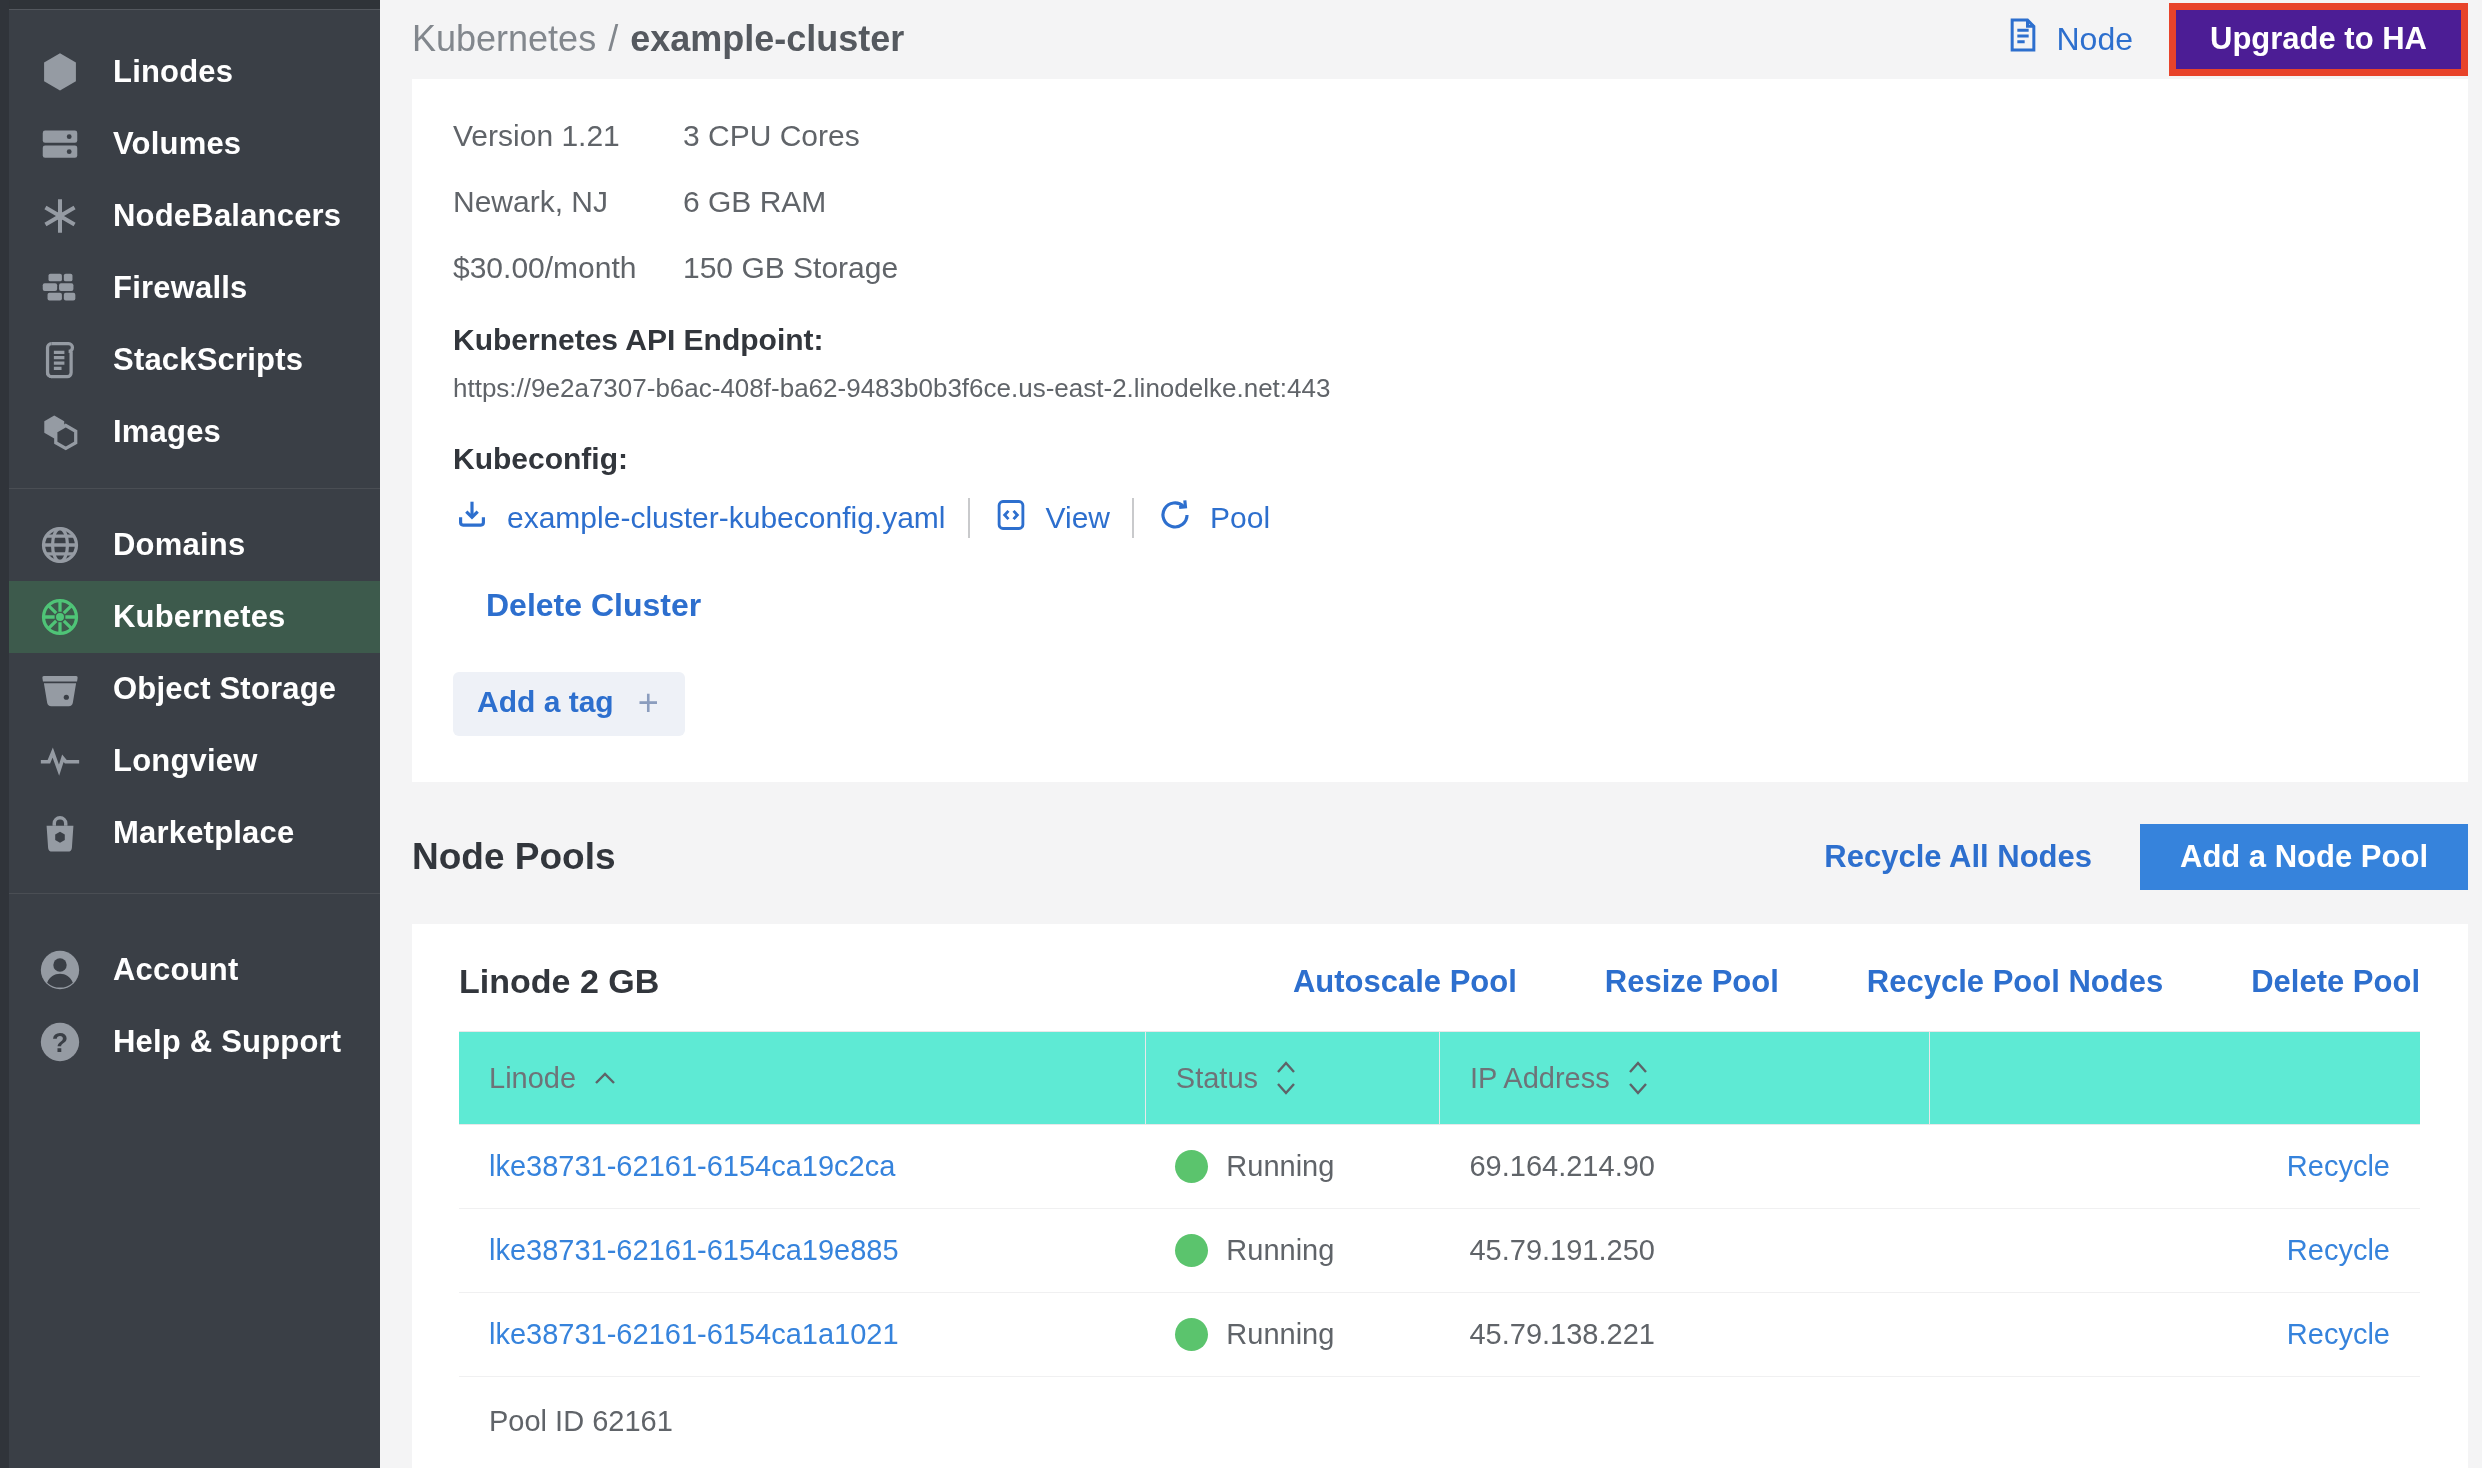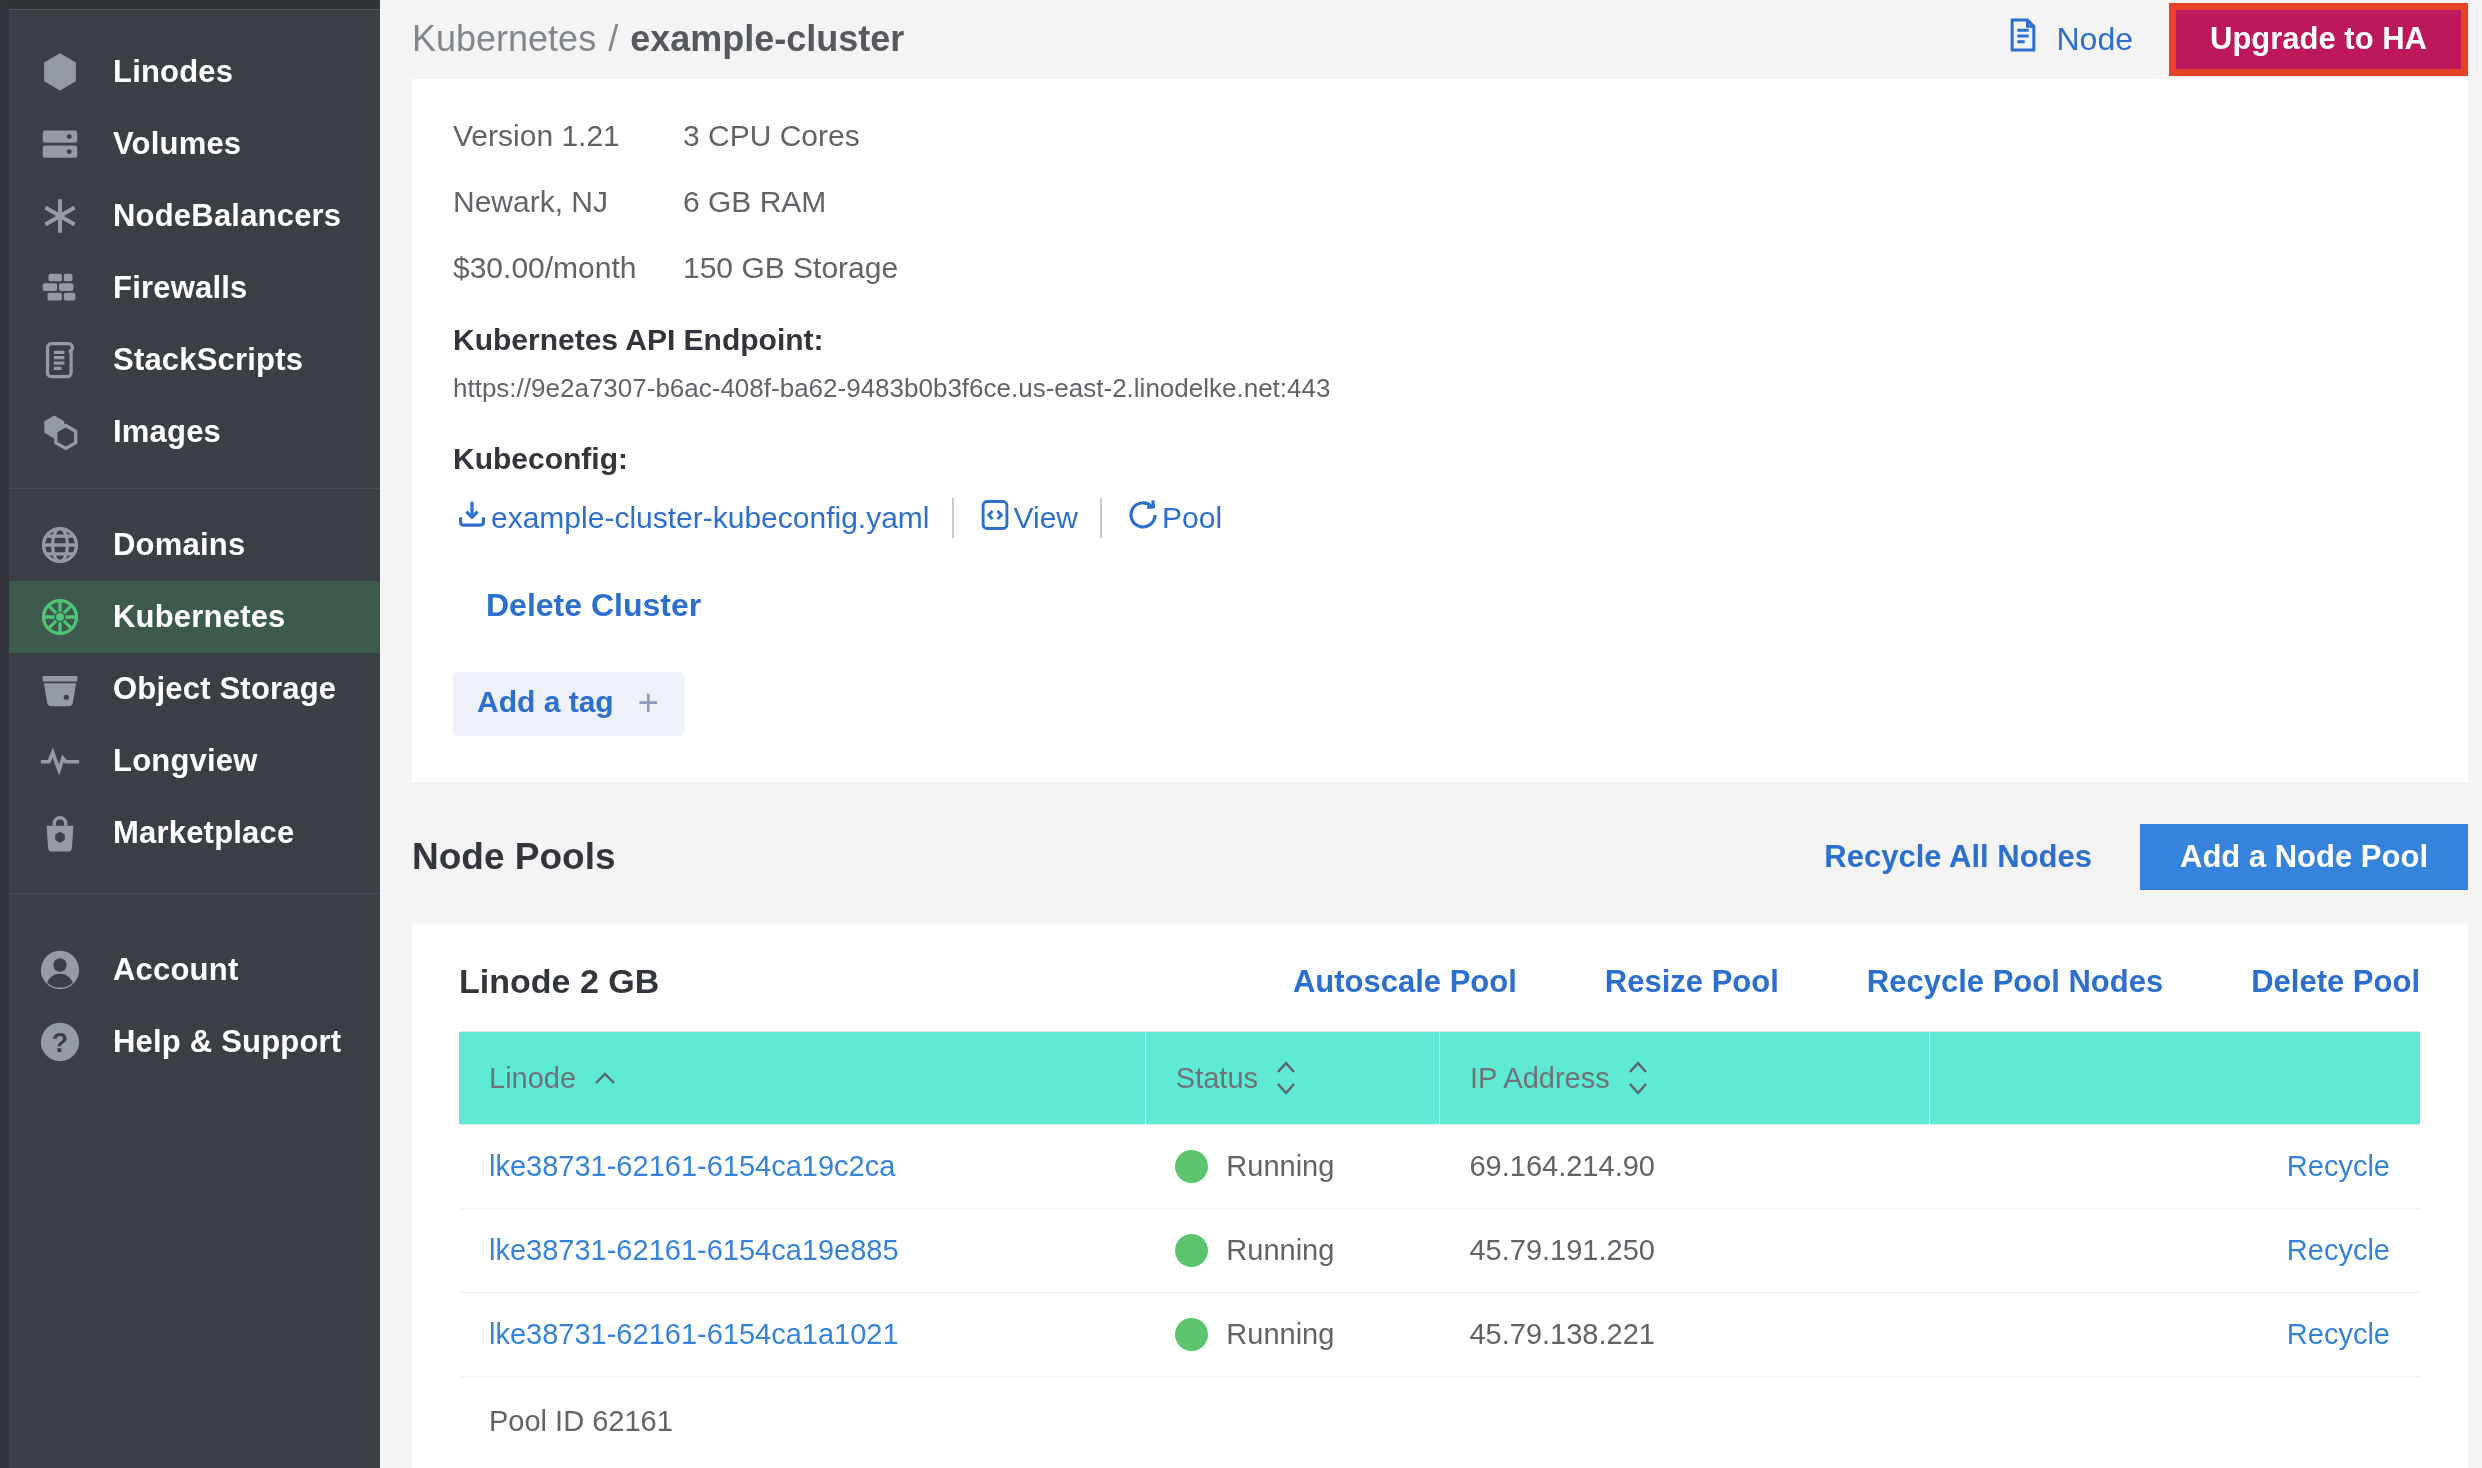--- a/index.html
+++ b/index.html
@@ -30,31 +30,31 @@
   .page-header { height:106px; display:flex; align-items:center; justify-content:space-between; }
   .breadcrumb { font-size:36px; display:flex; align-items:baseline; gap:12px; }
   .crumb-section { color:#82878d; cursor:pointer; }
   .crumb-sep { color:#82878d; }
   .crumb-entity { color:#55595f; font-weight:700; }
   .header-right { display:flex; align-items:center; gap:36px; }
   .docs-link { display:flex; align-items:center; gap:14px; color:#2d6fce; font-size:32px; cursor:pointer; }
   .docs-link svg { width:40px; height:40px; }
   .upgrade-wrap { border:7px solid #e8432a; }
   .upgrade-btn {
-    display:block; background:#be185d; color:#fff; border:none; cursor:pointer;
+    display:block; background:#4c1d95; color:#fff; border:none; cursor:pointer;
     font-family:inherit; font-size:31px; font-weight:700; padding:12px 34px; line-height:1.1;
   }
   
   .card { background:#ffffff; }
   .summary-card { padding:40px 40px 46px 41px; }
   .spec-grid { display:grid; grid-template-columns:230px auto; row-gap:32px; font-size:30px; color:#606469; }
   .section-label { margin-top:38px; font-size:30px; font-weight:700; color:#32363c; }
   .endpoint-url { margin-top:16px; font-size:26px; color:#606469; }
   .kubeconfig-row { margin-top:20px; display:flex; align-items:center; }
-  .kc-link { display:flex; align-items:center; gap:0; color:#2d6fce; font-size:30px; cursor:pointer; }
+  .kc-link { display:flex; align-items:center; gap:16px; color:#2d6fce; font-size:30px; cursor:pointer; }
   .kc-link svg { width:38px; height:38px; }
   .v-divider { width:2px; height:40px; background:#c9cacc; margin:0 22px; }
   .delete-cluster { margin:46px 0 0 33px; color:#2d6fce; font-size:32px; font-weight:700; cursor:pointer; display:inline-block; }
   .tag-chip {
     margin-top:48px; display:inline-flex; gap:24px;
     background:#eef1f7; border-radius:6px; padding:13px 26px 15px 24px; cursor:pointer;
   }
   .tag-chip .tag-label { color:#2d6fce; font-size:30px; font-weight:700; }
   .tag-chip .tag-plus { color:#8b9dbe; font-size:36px; font-weight:400; line-height:1; }
   

